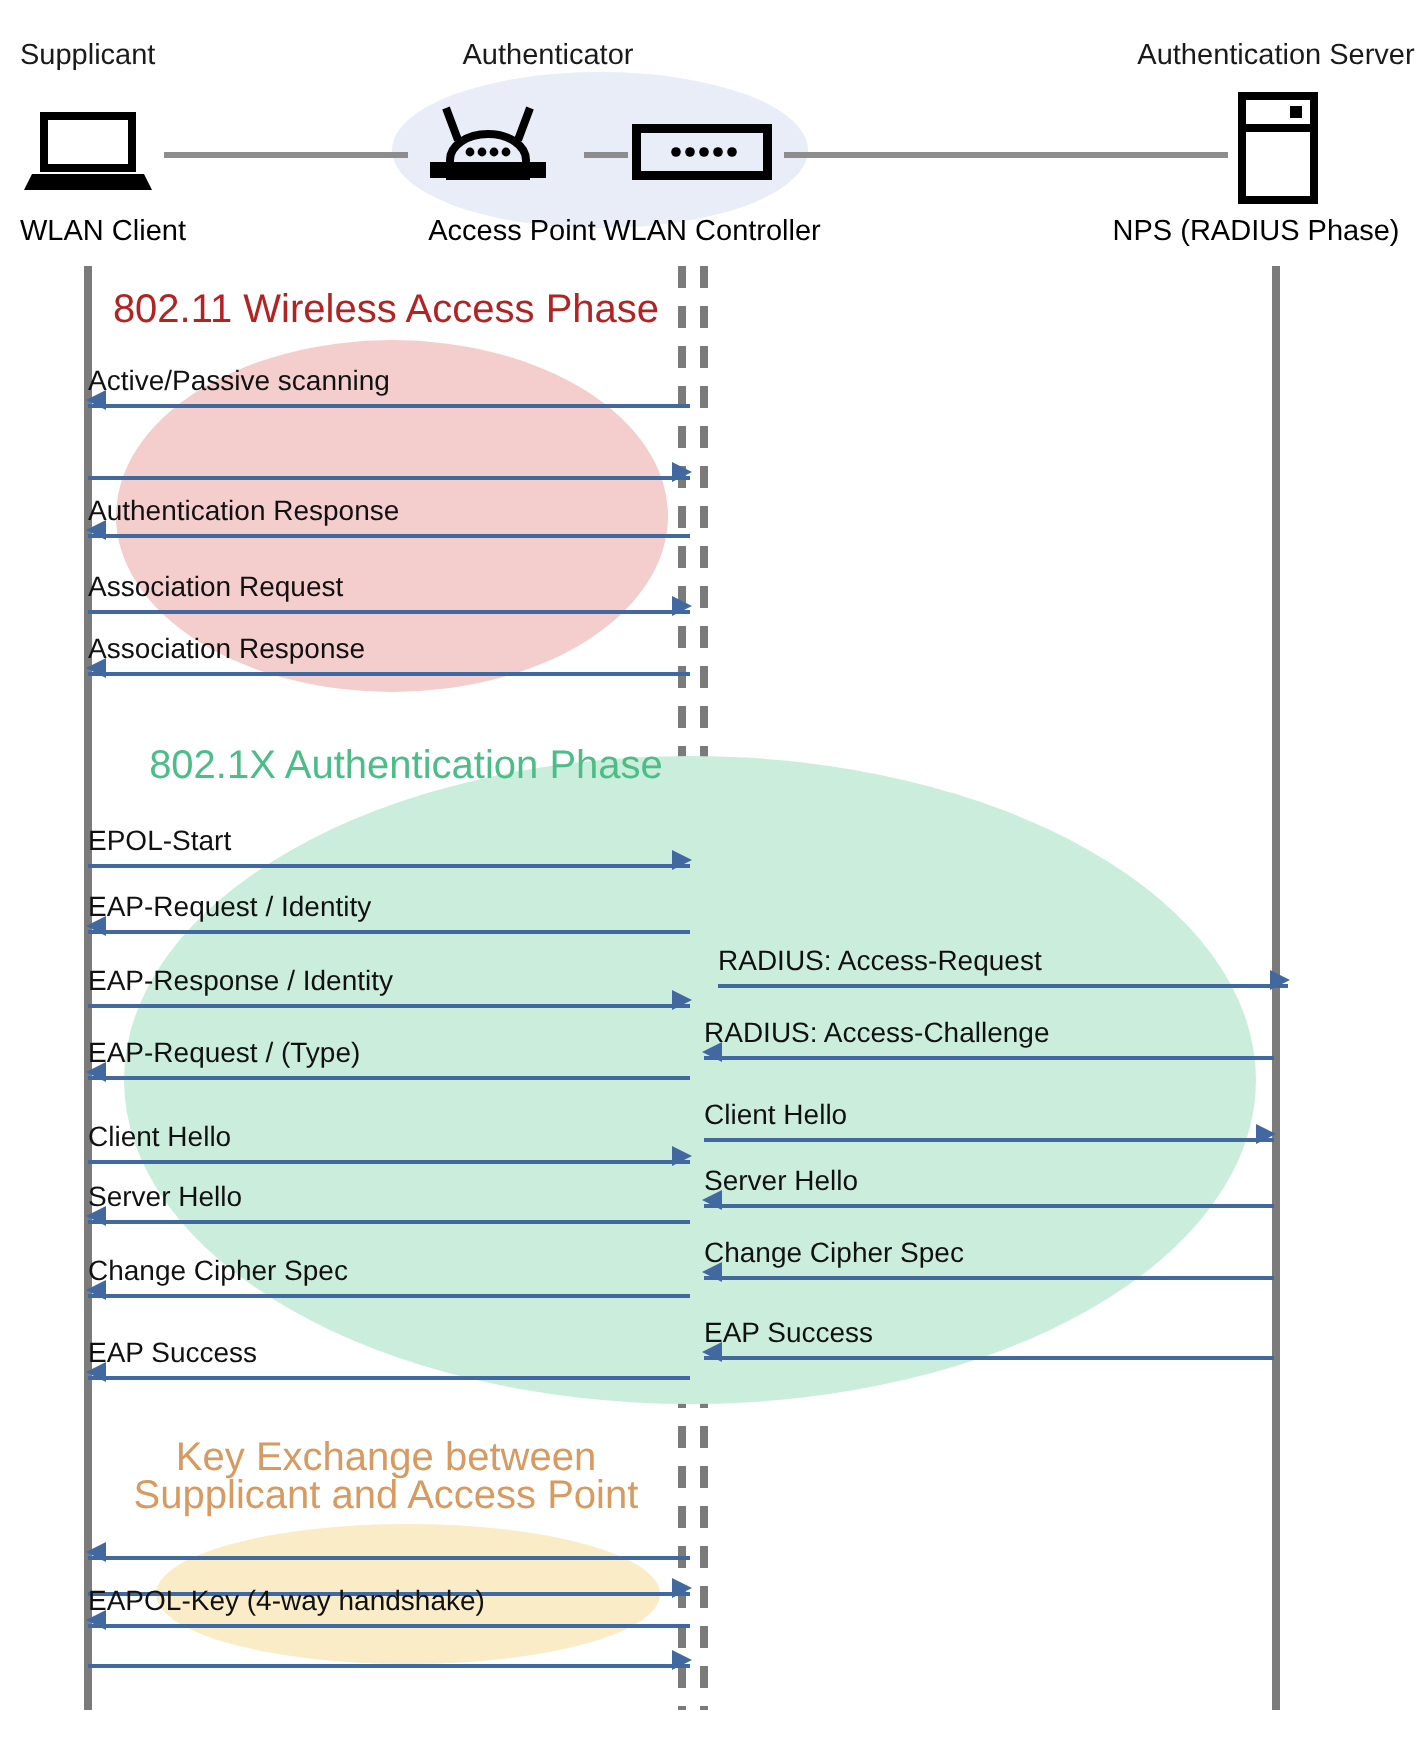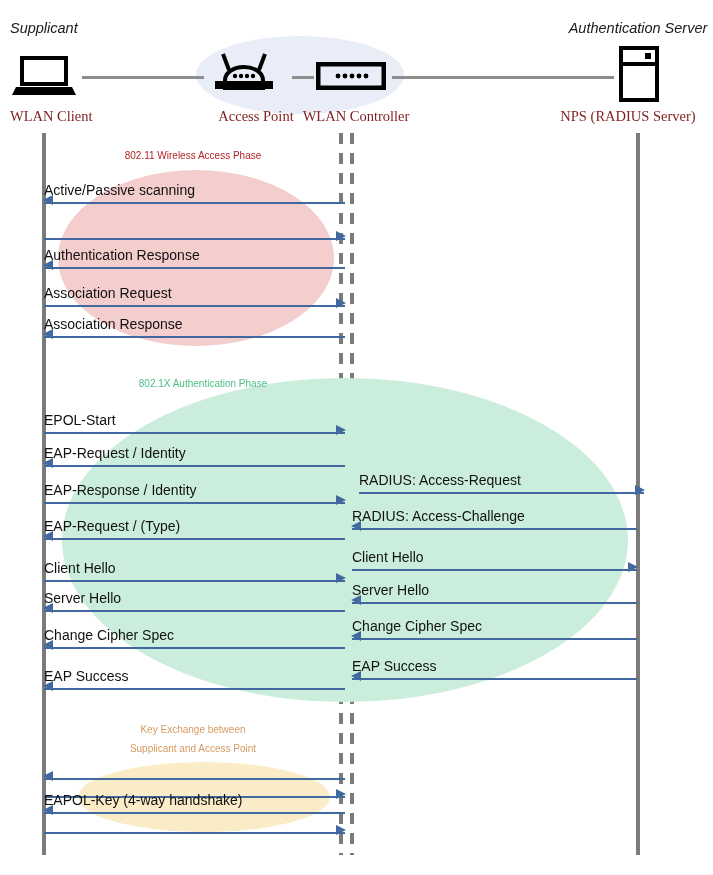--- a/index.html
+++ b/index.html
@@ -19,29 +19,27 @@
     background: #ffffff;
     overflow: hidden;
   }
   
   .actor-title {
     position: absolute;
     font-size: 14.5px;
     color: #1a1a1a;
     white-space: nowrap;
     text-align: center;
-    font-style: italic;
   }
   .actor-sublabel {
     position: absolute;
     font-size: 14.5px;
-    color: #7f1d1d;
+    color: #000000;
     white-space: nowrap;
     text-align: center;
-    font-family: Liberation Serif, serif;
   }
   .auth-blob {
     position: absolute;
     left: 196px;
     top: 36px;
     width: 208px;
     height: 78px;
     background: #e8edf7;
     border-radius: 50%;
   }
@@ -70,21 +68,21 @@
     position: absolute;
     border-radius: 50%;
   }
   .blob-80211 { background: #f4cdcd; }
   .blob-8021x { background: #cbeedc; }
   .blob-key   { background: #fbecc8; }
 
   
   .phase-title {
     position: absolute;
-    font-size: 10px;
+    font-size: 20px;
     font-weight: normal;
     text-align: center;
     white-space: pre-line;
     line-height: 19px;
   }
 
   
   .msg {
     position: absolute;
     height: 34px;
@@ -134,20 +132,21 @@
 
   <div class="actor-title" style="left:0px; top:20px; width:90px; text-align:left; padding-left:10px;">Supplicant</div>
   <div class="icon" style="left:12px; top:54px; width:64px; height:44px;">
     <svg width="64" height="44" viewBox="0 0 64 44">
       <path d="M10 4 h44 v26 h-44 z" fill="none" stroke="#000" stroke-width="4"></path>
       <path d="M4 33 h56 l4 8 h-64 z" fill="#000"></path>
     </svg>
   </div>
   <div class="actor-sublabel" style="left:0px; top:108px; width:110px; text-align:left; padding-left:10px;">WLAN Client</div>
 
+  <div class="actor-title" style="left:194px; top:20px; width:160px;">Authenticator</div>
   <div class="icon" style="left:213px; top:48px; width:62px; height:44px;">
     <svg width="62" height="44" viewBox="0 0 62 44">
       <path d="M10 6 L16 22" stroke="#000" stroke-width="4" fill="none"></path>
       <path d="M52 6 L46 22" stroke="#000" stroke-width="4" fill="none"></path>
       <path d="M12 40 v-8 a19 13 0 0 1 38 0 v8 z" fill="none" stroke="#000" stroke-width="4"></path>
       <rect x="2" y="33" width="58" height="8" fill="#000"></rect>
       <circle cx="22" cy="28" r="2.2" fill="#000"></circle>
       <circle cx="28" cy="28" r="2.2" fill="#000"></circle>
       <circle cx="34" cy="28" r="2.2" fill="#000"></circle>
       <circle cx="40" cy="28" r="2.2" fill="#000"></circle>
@@ -168,21 +167,21 @@
   <div class="actor-sublabel" style="left:286px; top:108px; width:140px;">WLAN Controller</div>
 
   <div class="actor-title" style="left:538px; top:20px; width:200px;">Authentication Server</div>
   <div class="icon" style="left:618px; top:46px; width:42px; height:56px;">
     <svg width="42" height="56" viewBox="0 0 42 56">
       <rect x="3" y="2" width="36" height="52" fill="none" stroke="#000" stroke-width="4"></rect>
       <path d="M3 18 h36" stroke="#000" stroke-width="4"></path>
       <rect x="27" y="7" width="6" height="6" fill="#000"></rect>
     </svg>
   </div>
-  <div class="actor-sublabel" style="left:548px; top:108px; width:160px;">NPS (RADIUS Server)</div>
+  <div class="actor-sublabel" style="left:548px; top:108px; width:160px;">NPS (RADIUS Phase)</div>
 
   <div class="lifeline" style="left:42px; top:133px; height:722px;"></div>
   <div class="lifeline-dashed" style="left:339px; top:133px; height:722px;"></div>
   <div class="lifeline-dashed" style="left:350px; top:133px; height:722px;"></div>
   <div class="lifeline" style="left:636px; top:133px; height:722px;"></div>
 
   <div class="phase-blob blob-80211" style="left:58px; top:170px; width:276px; height:176px;"></div>
   <div class="phase-blob blob-8021x" style="left:62px; top:378px; width:566px; height:324px;"></div>
   <div class="phase-blob blob-key" style="left:78px; top:762px; width:252px; height:70px;"></div>
 

